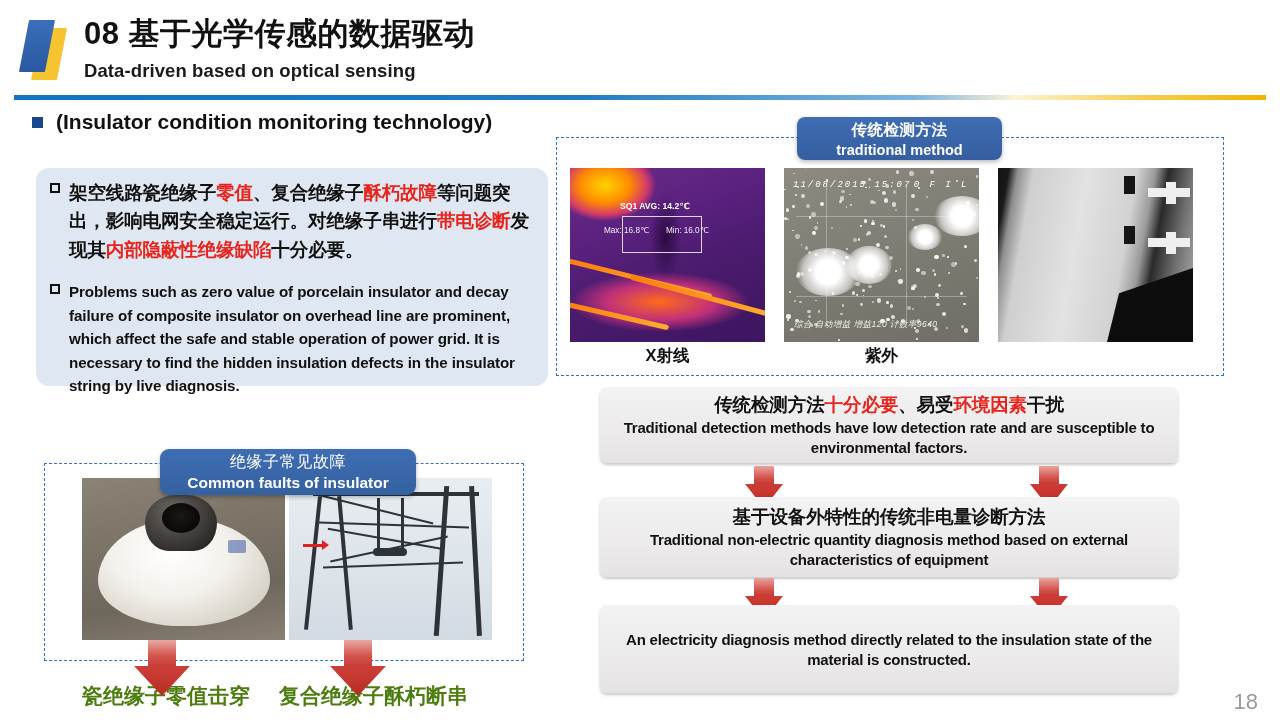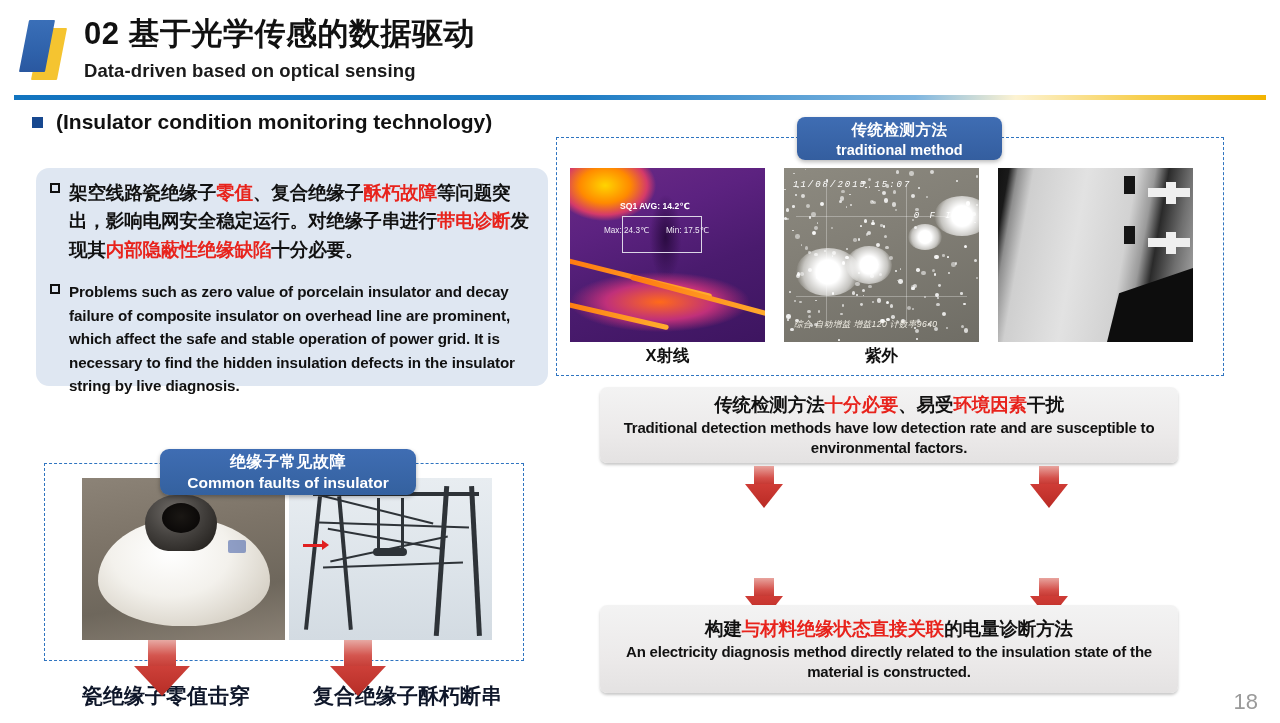--- a/index.html
+++ b/index.html
@@ -62,21 +62,21 @@
   .ir-s2{left:58px;top:126px;width:150px;transform:rotate(15deg);}
   .ir-s3{left:-10px;top:145px;width:110px;transform:rotate(13deg);}
   .ir-box{position:absolute;left:52px;top:48px;width:78px;height:35px;border:1.4px solid #dcd6e6;}
   .ir-t1{position:absolute;left:50px;top:33px;font-size:8.6px;font-weight:bold;color:#fff;white-space:nowrap;}
   .ir-t2{position:absolute;left:34px;top:57px;font-size:8.2px;color:#efe9f5;white-space:nowrap;}
   .ir-t3{position:absolute;left:96px;top:57px;font-size:8.2px;color:#efe9f5;white-space:nowrap;}
 
   
   .uv{background:linear-gradient(160deg,#8d8a80 0%,#827f76 40%,#6f6d65 100%);font-style:italic;}
   .uv-top{position:absolute;left:9px;top:12px;font-size:9px;color:#fff;letter-spacing:2px;font-family:"Liberation Mono","DejaVu Sans Mono",monospace;}
-  .uv-fil{position:absolute;right:10px;top:12px;font-size:9px;color:#fff;letter-spacing:2.5px;font-family:"Liberation Mono","DejaVu Sans Mono",monospace;margin-top:31px;}
+  .uv-fil{position:absolute;right:10px;top:12px;font-size:9px;color:#fff;letter-spacing:2.5px;font-family:"Liberation Mono","DejaVu Sans Mono",monospace;}
   .uv-bot{position:absolute;left:10px;bottom:11px;font-size:8.6px;color:#f2efe6;white-space:nowrap;letter-spacing:.4px;}
   .uv-blob{position:absolute;border-radius:50%;background:radial-gradient(circle,#fff 30%,rgba(255,255,255,.55) 62%,transparent 80%);}
   .uv-dots{position:absolute;inset:0;}
   .uv-dot{position:absolute;width:2.4px;height:2.4px;border-radius:50%;background:rgba(255,255,255,.95);}
   .uv-cross-v{position:absolute;top:16px;bottom:16px;width:1px;background:rgba(255,255,255,.3);}
   .uv-cross-h{position:absolute;left:12px;right:12px;height:1px;background:rgba(255,255,255,.3);}
 
   
   .xr{background:linear-gradient(100deg,#121212 0%,#1a1a1a 5%,#8e8e8e 9%,#cfcfcf 16%,#e2e2e2 40%,#d2d2d2 62%,#9a9a9a 70%,#2a2a2a 76%,#6f6f6f 86%,#b9b9b9 100%);}
   .xr-dark{position:absolute;right:0;bottom:0;width:86px;height:74px;background:#0d0d0d;clip-path:polygon(14% 34%,100% 0,100% 100%,0 100%);}
@@ -105,21 +105,21 @@
     background:linear-gradient(180deg,#cf3c36 0%,#b92a24 100%);
     clip-path:polygon(0 0,100% 0,50% 100%);}
 
   
   .faults-panel{position:absolute;left:44px;top:463px;width:478px;height:196px;
     border:1.6px dashed #2f74c0;background:#fff;}
   .faults-banner{position:absolute;left:160px;top:449px;width:256px;height:46px;
     background:linear-gradient(180deg,#3f6db3 0%,#34619f 100%);border-radius:9px;
     box-shadow:0 2px 4px rgba(0,0,0,.3);display:flex;flex-direction:column;
     align-items:center;justify-content:center;color:#fff;z-index:4;}
-  .faults-banner .cn{font-size:16px;font-weight:bold;letter-spacing:.6px;}
+  .faults-banner .cn{font-size:16px;font-weight:normal;letter-spacing:.6px;}
   .faults-banner .en{font-size:15.5px;font-weight:bold;margin-top:1px;}
 
   .f-imgs{position:absolute;left:82px;top:478px;display:flex;gap:4px;z-index:2;}
   .f-img{width:203px;height:162px;position:relative;overflow:hidden;}
 
   .ins-photo{background:linear-gradient(170deg,#8c8377 0%,#7d7468 35%,#6e675c 70%,#8a8175 100%);}
   .ins-disc{position:absolute;left:16px;top:40px;width:172px;height:108px;border-radius:50% 50% 48% 48%/58% 58% 42% 42%;
     background:radial-gradient(ellipse at 42% 32%,#ffffff 0%,#f3f1ec 42%,#dcd7cd 72%,#c3bdb2 100%);}
   .ins-cap{position:absolute;left:63px;top:17px;width:72px;height:56px;border-radius:42% 42% 32% 32%/50% 50% 50% 50%;
     background:radial-gradient(ellipse at 40% 30%,#6e6a66 0%,#45423f 45%,#2a2724 80%);}
@@ -131,34 +131,34 @@
   .tw-line{position:absolute;background:#2e3338;}
   .tw-red{position:absolute;left:14px;top:66px;width:22px;height:3px;background:#e02020;}
   .tw-redhead{position:absolute;left:33px;top:62px;width:0;height:0;border-left:7px solid #e02020;border-top:5px solid transparent;border-bottom:5px solid transparent;}
 
   .f-arrow{position:absolute;width:56px;height:56px;z-index:5;}
   .f-arrow .stem{position:absolute;left:14px;top:0;width:28px;height:28px;
     background:linear-gradient(180deg,#e7a9a3 0%,#d4564f 55%,#c43a33 100%);}
   .f-arrow .head{position:absolute;left:0;top:26px;width:56px;height:30px;
     background:linear-gradient(180deg,#cd4039 0%,#b62d26 100%);
     clip-path:polygon(0 0,100% 0,50% 100%);}
-  .f-cap{position:absolute;font-size:21px;font-weight:bold;color:#0f172a;white-space:nowrap;}
+  .f-cap{position:absolute;font-size:21px;font-weight:bold;color:#4d7c0f;white-space:nowrap;}
 
   .page-num{position:absolute;right:22px;bottom:8px;font-size:22px;color:#9a9a9a;}
 </style>
 </head>
 <body>
 
 <div class="slide">
 
   <div class="logo-mark">
     <div class="p logo-yellow"></div>
     <div class="p logo-blue"></div>
   </div>
-  <div class="header-title">02 基于光学传感的数据驱动</div>
+  <div class="header-title">08 基于光学传感的数据驱动</div>
   <div class="header-sub">Data-driven based on optical sensing</div>
   <div class="divider"></div>
 
   <div class="sec-head">
     <span class="sec-bullet"></span>
     <span class="sec-en">(Insulator condition monitoring technology)</span>
   </div>
 
   <div class="text-card">
     <div class="tc-cn">
@@ -182,22 +182,22 @@
   </div>
 
   <div class="img-row">
 
     <div class="thumb ir">
       <div class="ir-streak ir-s1"></div>
       <div class="ir-streak ir-s2"></div>
       <div class="ir-streak ir-s3"></div>
       <div class="ir-box"></div>
       <div class="ir-t1">SQ1 AVG: 14.2℃</div>
-      <div class="ir-t2">Max: 24.3℃</div>
-      <div class="ir-t3">Min: 17.5℃</div>
+      <div class="ir-t2">Max: 16.8℃</div>
+      <div class="ir-t3">Min: 16.0℃</div>
     </div>
 
     <div class="thumb uv">
       <div class="uv-cross-v" style="left:42px"></div>
       <div class="uv-cross-v" style="left:122px"></div>
       <div class="uv-cross-h" style="top:48px"></div>
       <div class="uv-cross-h" style="top:128px"></div>
       <div class="uv-blob" style="left:12px;top:80px;width:64px;height:48px"></div>
       <div class="uv-blob" style="left:62px;top:78px;width:46px;height:38px"></div>
       <div class="uv-blob" style="left:150px;top:28px;width:56px;height:40px"></div>
@@ -401,31 +401,34 @@
   </div>
   <div class="arrow-down" style="left:745px;top:466px;">
       <div class="stem"></div>
       <div class="head"></div>
     </div>
   <div class="arrow-down" style="left:1030px;top:466px;">
       <div class="stem"></div>
       <div class="head"></div>
     </div>
 
+  <div class="flow-box fb2">
+    <div class="fb-cn" id="fb2-cn"><span>基于设备外特性的传统非电量诊断方法</span></div>
+    <div class="fb-en">Traditional non-electric quantity diagnosis method based on external characteristics of equipment</div>
+  </div>
   <div class="arrow-down" style="left:745px;top:578px;">
       <div class="stem"></div>
       <div class="head"></div>
     </div>
   <div class="arrow-down" style="left:1030px;top:578px;">
       <div class="stem"></div>
       <div class="head"></div>
     </div>
 
   <div class="flow-box fb3">
-    <div class="fb-cn" id="fb3-cn"><span>构建</span><span class="red">与材料绝缘状态直接关联</span><span>的电量诊断方法</span></div>
     <div class="fb-en">An electricity diagnosis method directly related to the insulation state of the material is constructed.</div>
   </div>
 
   <div class="faults-panel"></div>
   <div class="faults-banner">
     <span class="cn">绝缘子常见故障</span>
     <span class="en">Common faults of insulator</span>
   </div>
 
   <div class="f-imgs">
@@ -457,16 +460,16 @@
   <div class="f-arrow" style="left:134px;top:640px;">
       <div class="stem"></div>
       <div class="head"></div>
     </div>
   <div class="f-arrow" style="left:330px;top:640px;">
       <div class="stem"></div>
       <div class="head"></div>
     </div>
 
   <div class="f-cap" style="left:82px;top:682px;">瓷绝缘子零值击穿</div>
-  <div class="f-cap" style="left:313px;top:682px;">复合绝缘子酥朽断串</div>
+  <div class="f-cap" style="left:279px;top:682px;">复合绝缘子酥朽断串</div>
 
   <div class="page-num">18</div>
 </div>
 
 </body></html>

